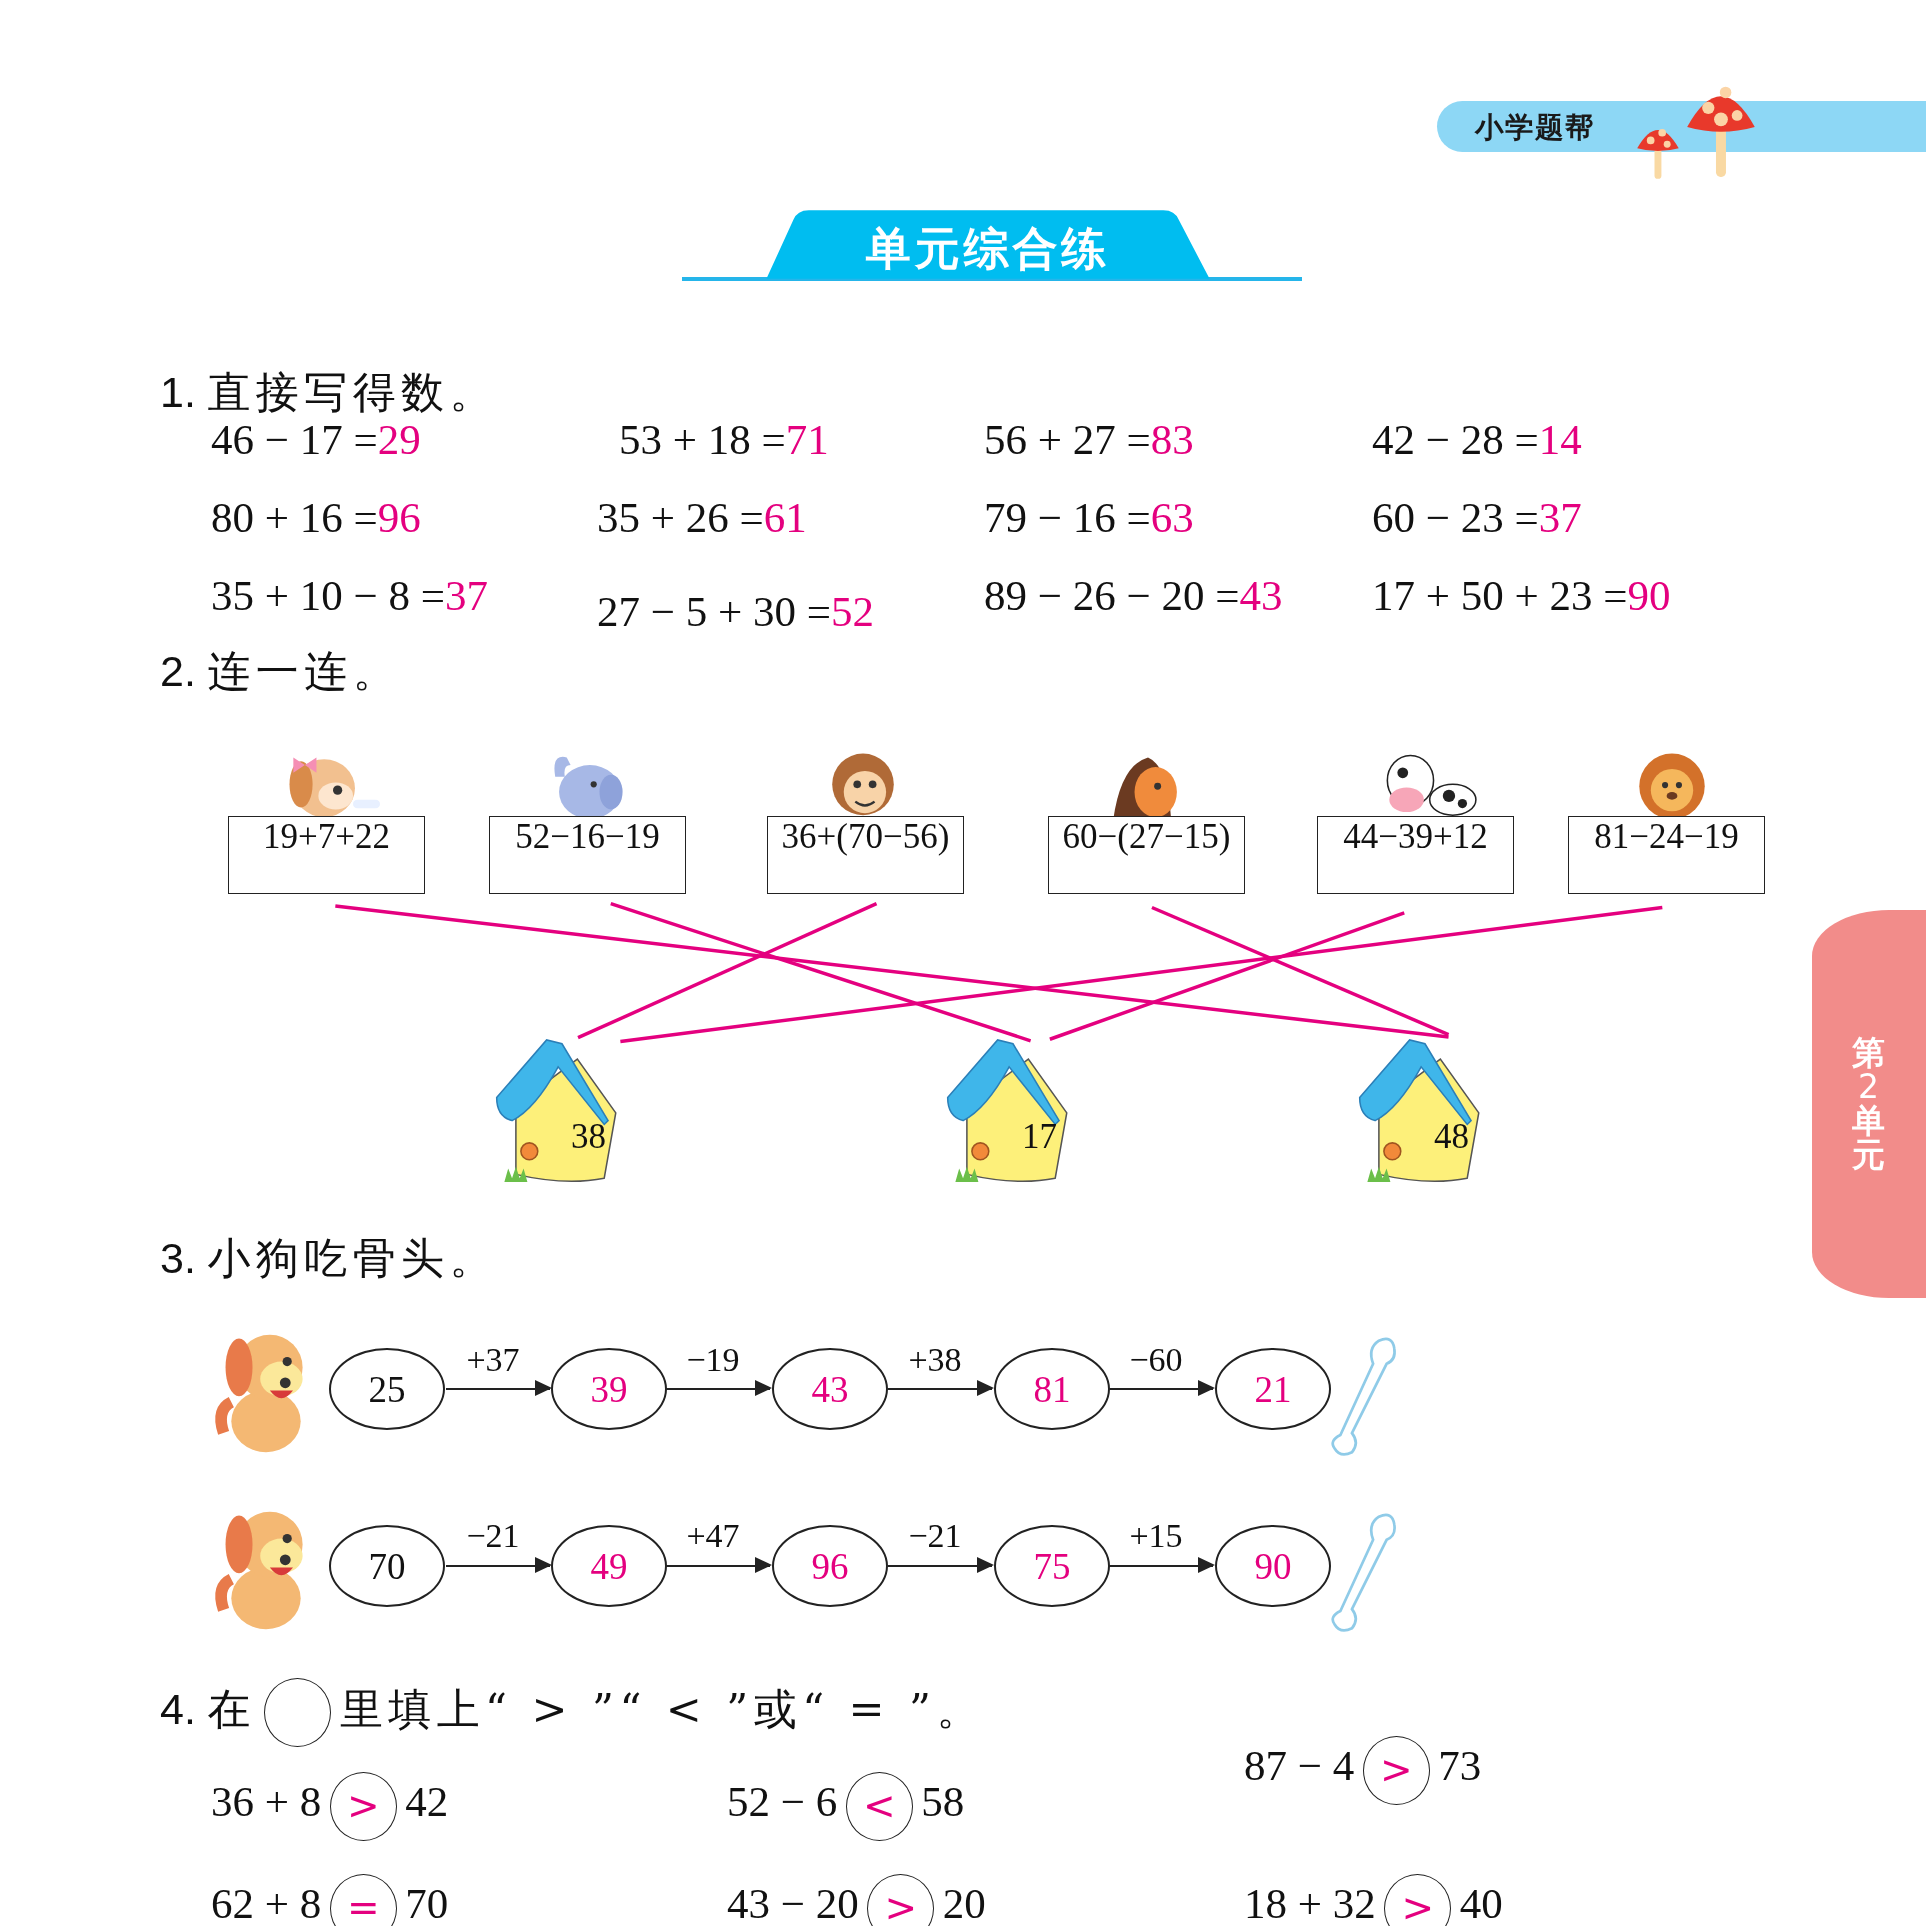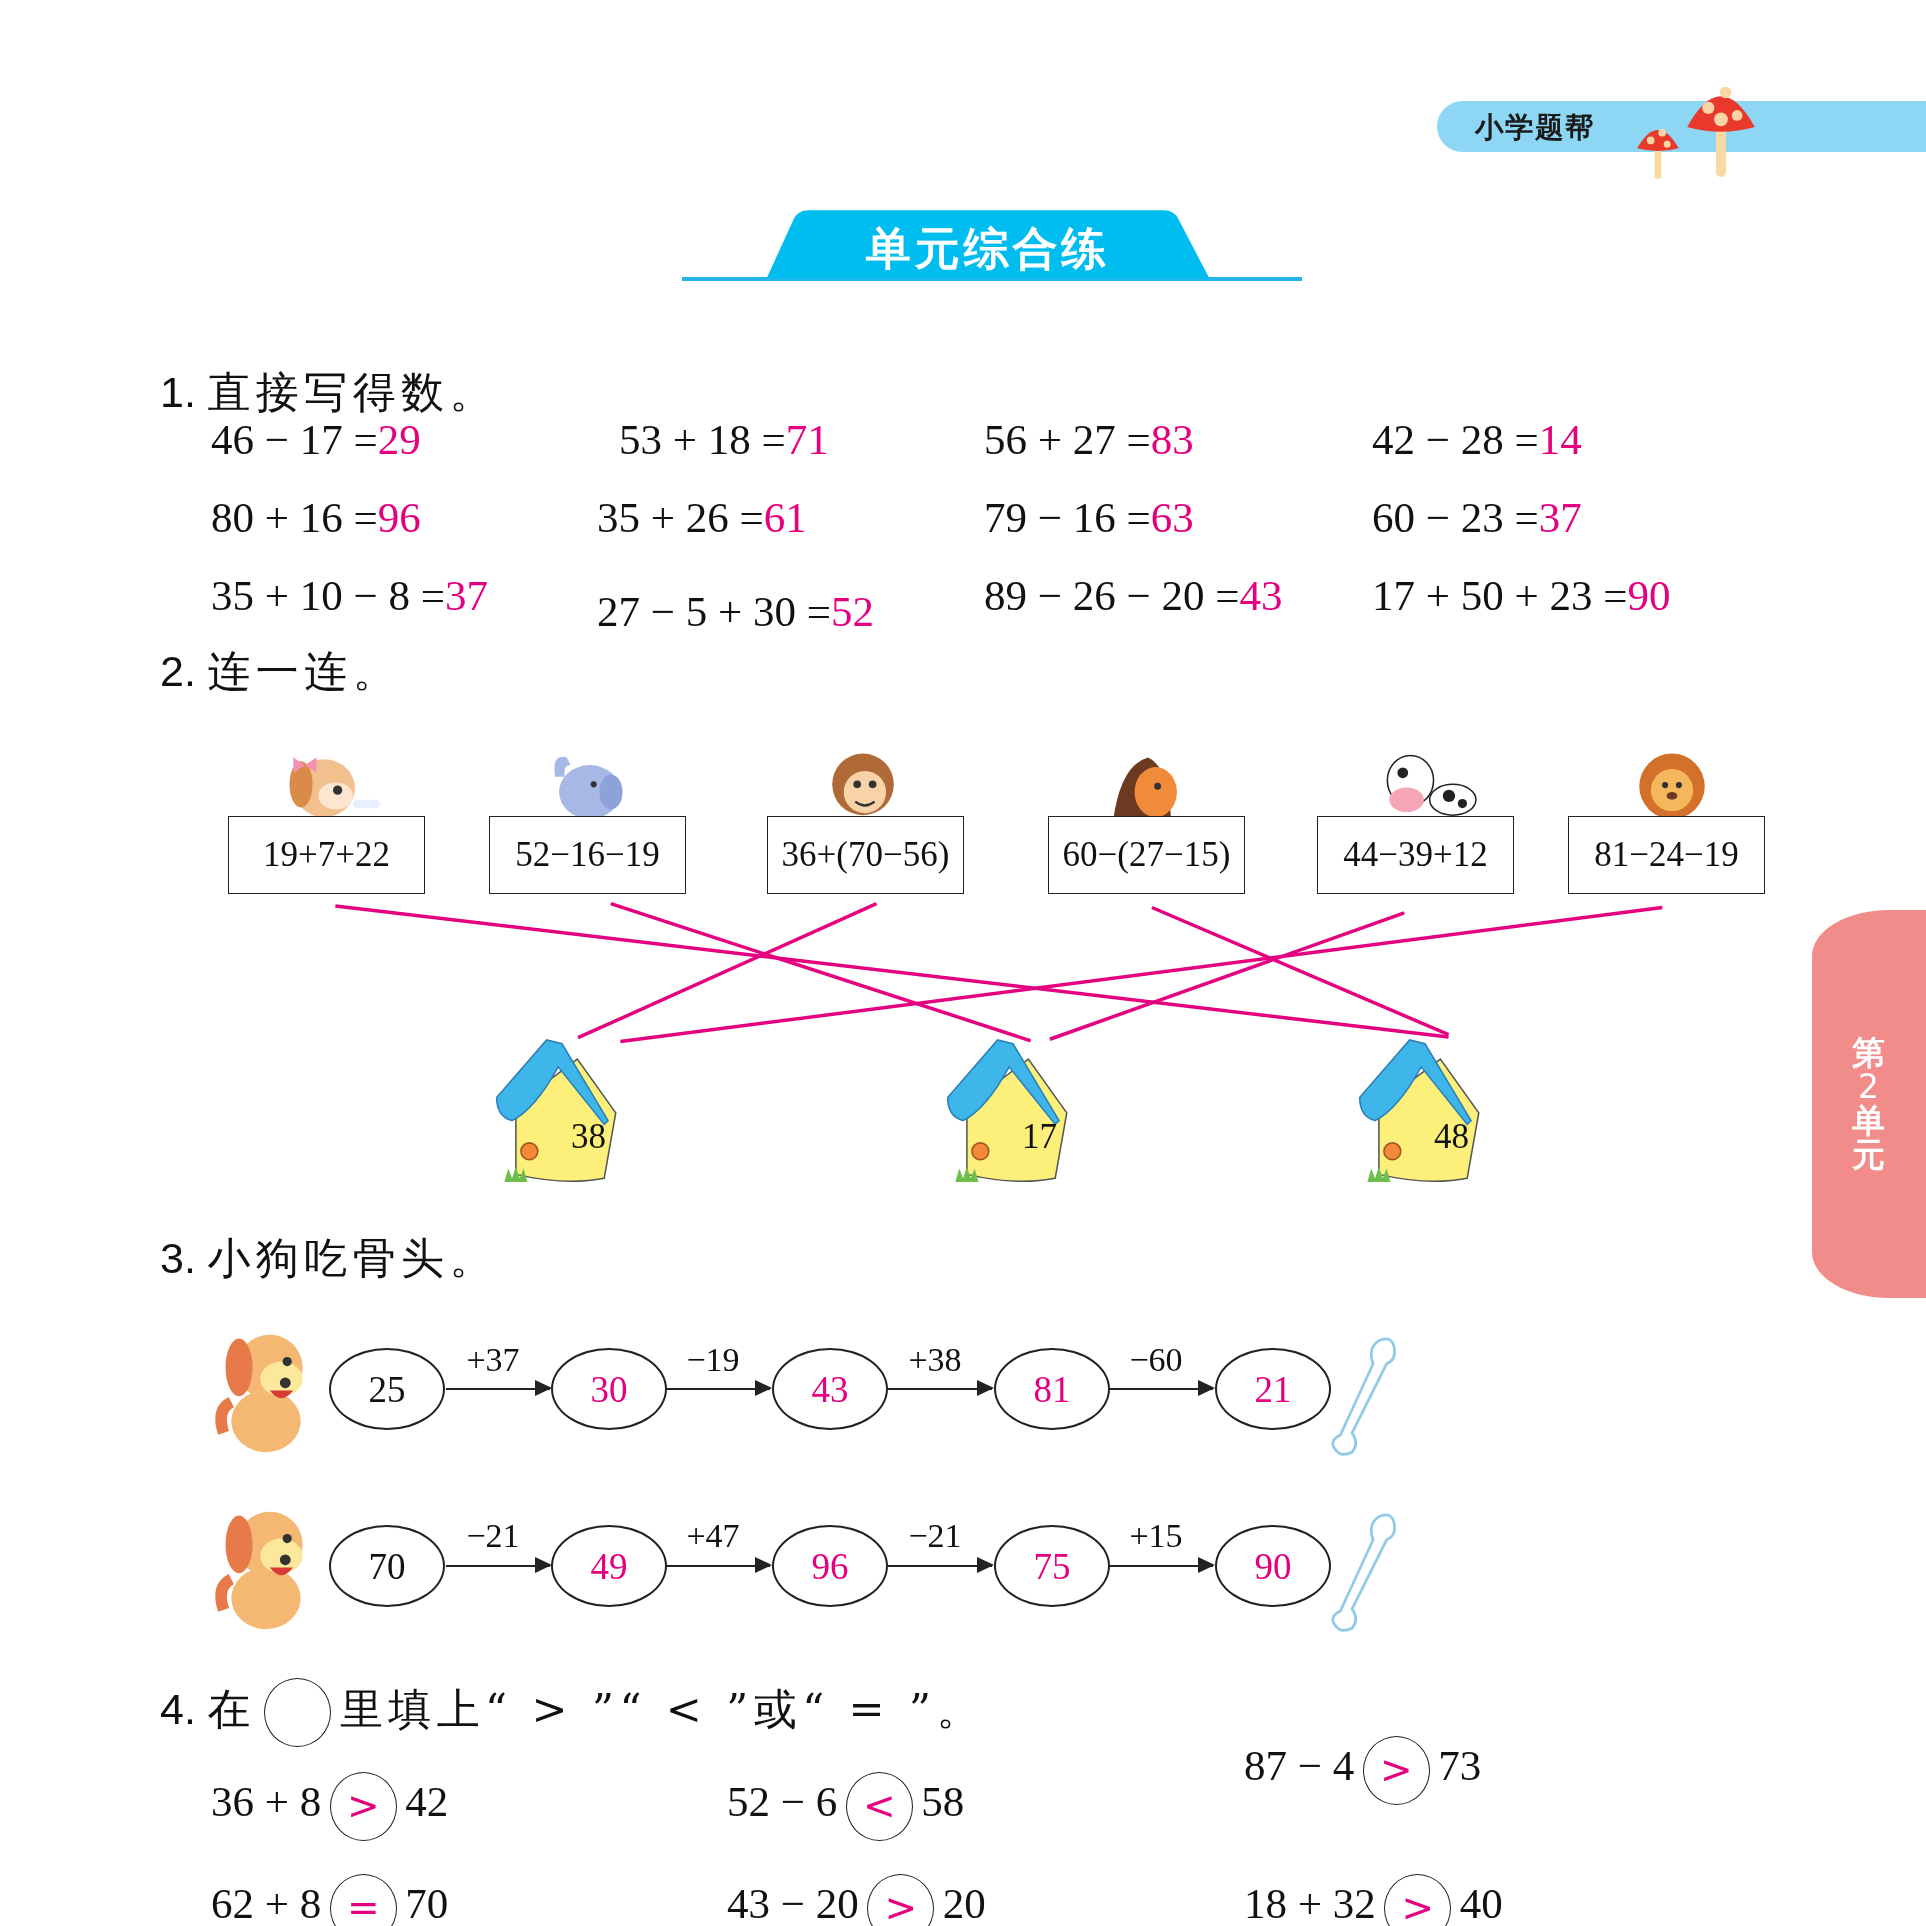--- a/index.html
+++ b/index.html
@@ -15,21 +15,21 @@
   #header-label { left:1475px; top:109px; font-size:28.5px; font-family:"DejaVu Sans",sans-serif; font-weight:bold; color:#1a1a1a; letter-spacing:1.5px; }
   
   #title-line { left:682px; top:277px; width:620px; height:3.9px; background:#25b5ea; }
   #title-tab { left:751px; top:210px; width:474px; height:69px; }
   #title-text { left:751px; top:219px; width:474px; text-align:center; font-size:45px; font-weight:bold; color:#ffffff; font-family:"DejaVu Sans",sans-serif; letter-spacing:3.9px; }
   
   #side-tab { left:1812px; top:910px; width:156px; height:388px; background:#f28c8a; border-radius:77px 0 0 77px / 46px 0 0 46px; }
   #side-text { left:1834px; top:1036px; width:69px; text-align:center; color:#fff; font-family:"DejaVu Sans",sans-serif; font-weight:bold; font-size:33px; line-height:34px; }
   
   .match-box { position:absolute; top:816px; width:197px; height:78px; border:1.9px solid #222; box-sizing:border-box; background:#fff;
-               display:flex; align-items:center; justify-content:center; font-size:35px; white-space:nowrap; }
+               display:flex; align-items:flex-start; justify-content:center; font-size:35px; white-space:nowrap; }
   .animal { position:absolute; top:742px; width:116px; height:77px; }
   .house { position:absolute; top:1036px; width:169px; height:150px; }
   .house-num { position:absolute; font-size:35px; }
   
   .chain-circle { position:absolute; width:116px; height:82px; border:2.3px solid #222; border-radius:50%; box-sizing:border-box;
                   display:flex; align-items:center; justify-content:center; font-size:37px; background:#fff; }
   .chain-op { position:absolute; font-size:34px; text-align:center; width:100px; }
   .chain-arrow { position:absolute; height:2.3px; background:#222; width:104px; }
   .chain-arrow::after { content:""; position:absolute; right:-1.5px; top:-7.7px; border-left:17px solid #222; border-top:8.9px solid transparent; border-bottom:8.9px solid transparent; }
   
@@ -201,21 +201,21 @@
     <circle cx="200" cy="150" r="14" fill="#333"></circle>
   <path d="M160 170 Q190 210 220 170" fill="#d83a3a"></path>
     <path d="M40 280 Q20 220 60 200" stroke="#e87a4a" stroke-width="30" fill="none"></path>
 </svg>
 <div class="chain-circle" style="left:329px;top:1348px;">
     <span>25</span>
   </div>
 <div class="chain-op" style="left:443px;top:1341px;">+37</div>
 <div class="chain-arrow" style="left:446px;top:1388px;"></div>
 <div class="chain-circle ans" style="left:551px;top:1348px;">
-    <span>30</span>
+    <span>39</span>
   </div>
 <div class="chain-op" style="left:663px;top:1341px;">−19</div>
 <div class="chain-arrow" style="left:666px;top:1388px;"></div>
 <div class="chain-circle ans" style="left:772px;top:1348px;">
     <span>43</span>
   </div>
 <div class="chain-op" style="left:885px;top:1341px;">+38</div>
 <div class="chain-arrow" style="left:888px;top:1388px;"></div>
 <div class="chain-circle ans" style="left:994px;top:1348px;">
     <span>81</span>

